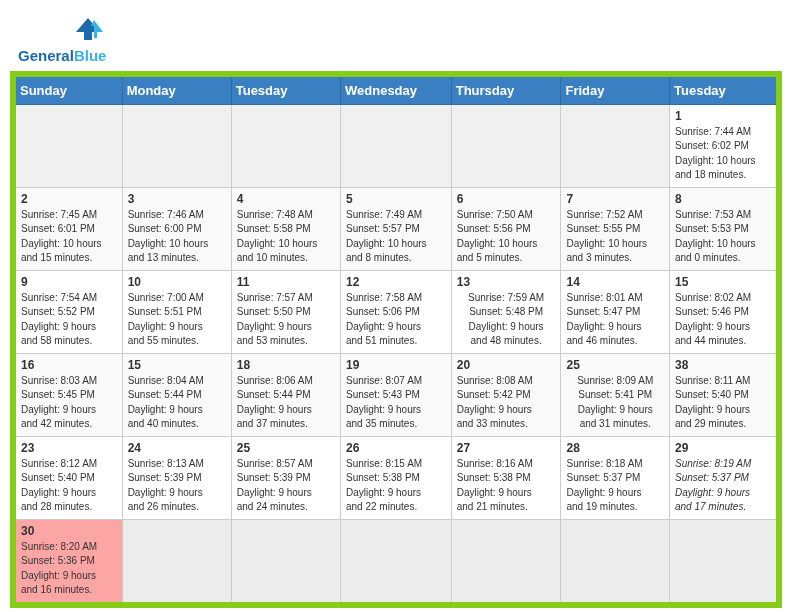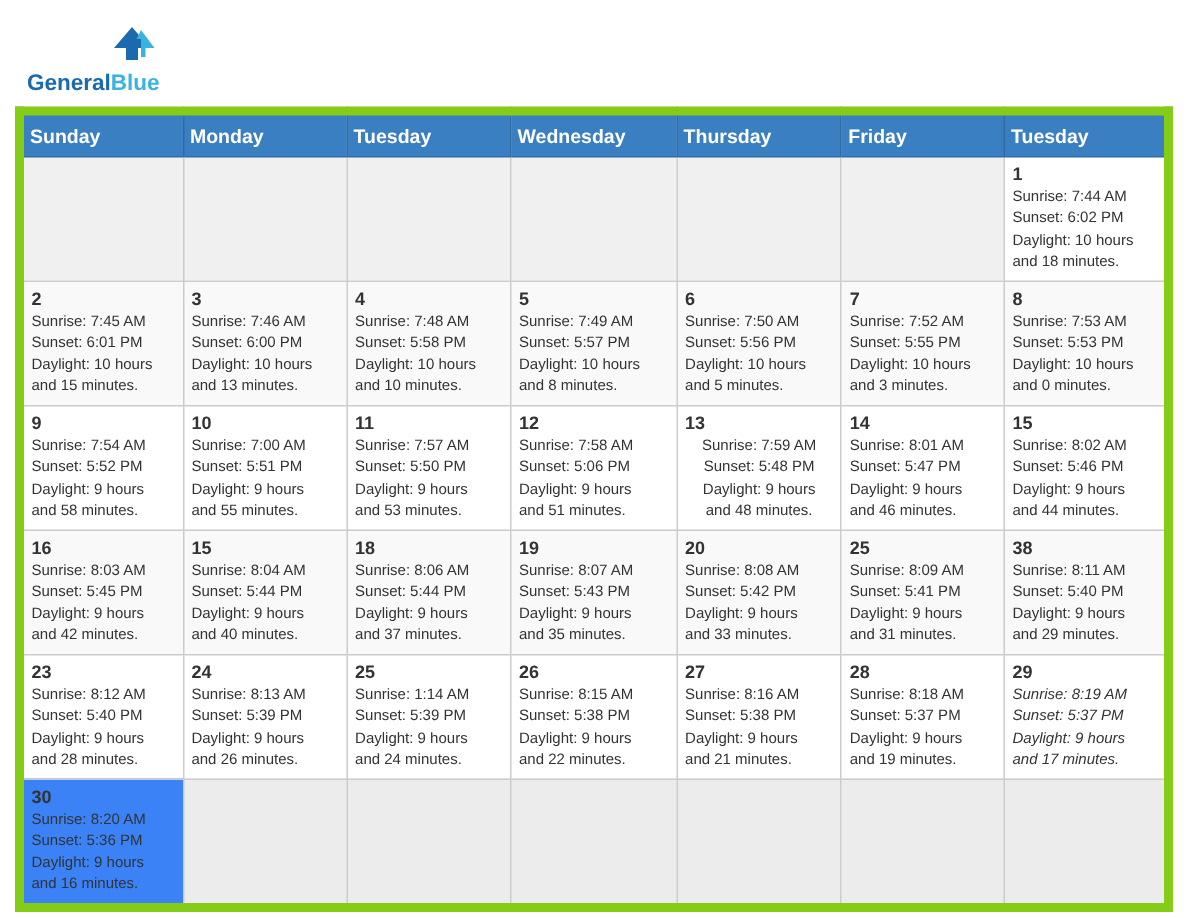--- a/index.html
+++ b/index.html
@@ -86,21 +86,21 @@
       font-weight: bold;
       display: block;
       margin-bottom: 2px;
     }
     .day-info {
       font-size: 10px;
       line-height: 1.45;
       color: #333;
     }
     .calendar tr.last-row td {
-      background: #3b82f6;
+      background: #fca5a5;
     }
     .outer {
       padding: 0 0 0 0;
     }
     .cal-wrap {
       padding: 0 10px 10px 10px;
     }
   </style>
 </head>
 <body>
@@ -282,21 +282,21 @@
             </td>
             <td>
               <span class="day-num">20</span>
               <div class="day-info" style="white-space: pre-line;">Sunrise: 8:08 AM
 Sunset: 5:42 PM
 Daylight: 9 hours
 and 33 minutes.</div>
             </td>
             <td>
               <span class="day-num">25</span>
-              <div class="day-info" style="white-space: pre-line;">Sunrise: 8:09 AM
+              <div class="day-info" style="white-space: pre-line; text-align: center;">Sunrise: 8:09 AM
 Sunset: 5:41 PM
 Daylight: 9 hours
 and 31 minutes.</div>
             </td>
             <td>
               <span class="day-num">38</span>
               <div class="day-info" style="white-space: pre-line;">Sunrise: 8:11 AM
 Sunset: 5:40 PM
 Daylight: 9 hours
 and 29 minutes.</div>
@@ -312,21 +312,21 @@
             </td>
             <td>
               <span class="day-num">24</span>
               <div class="day-info" style="white-space: pre-line;">Sunrise: 8:13 AM
 Sunset: 5:39 PM
 Daylight: 9 hours
 and 26 minutes.</div>
             </td>
             <td>
               <span class="day-num">25</span>
-              <div class="day-info" style="white-space: pre-line;">Sunrise: 1:14 AM
+              <div class="day-info" style="white-space: pre-line;">Sunrise: 8:57 AM
 Sunset: 5:39 PM
 Daylight: 9 hours
 and 24 minutes.</div>
             </td>
             <td>
               <span class="day-num">26</span>
               <div class="day-info" style="white-space: pre-line;">Sunrise: 8:15 AM
 Sunset: 5:38 PM
 Daylight: 9 hours
 and 22 minutes.</div>

